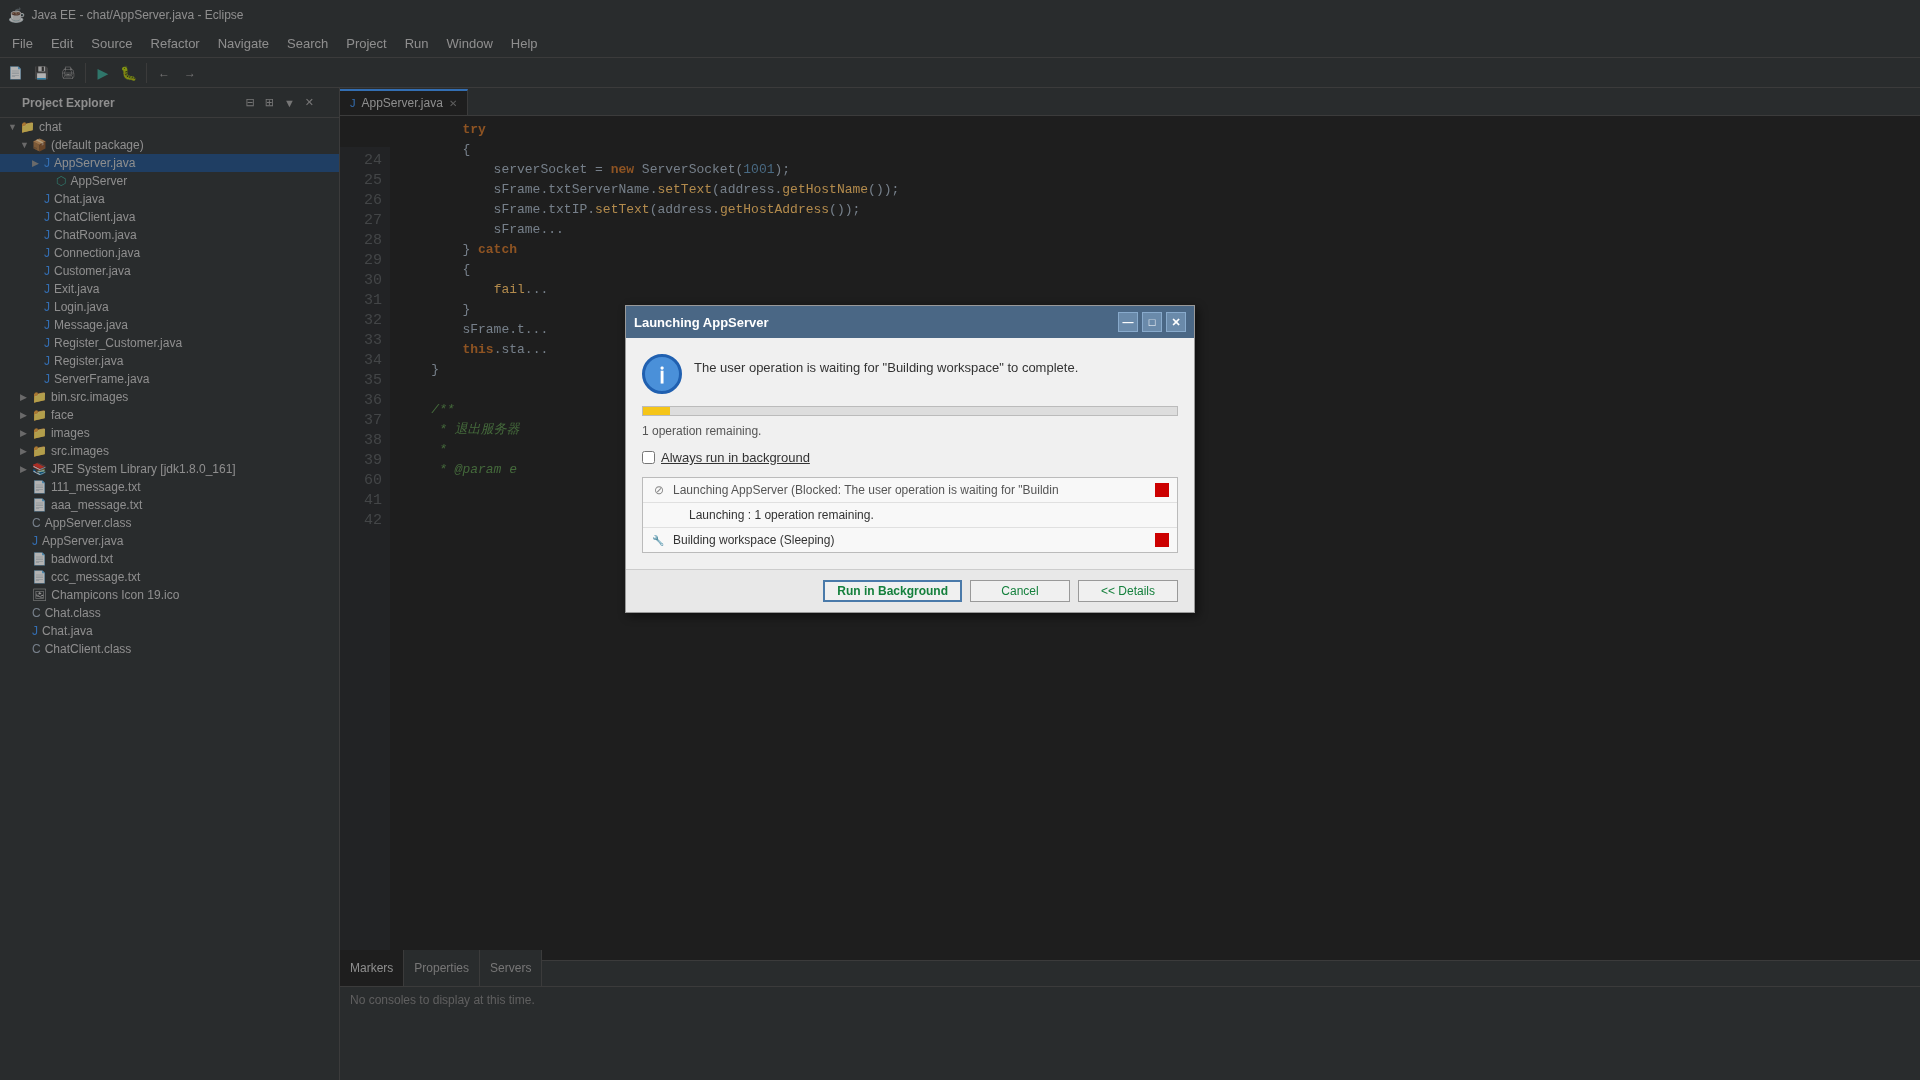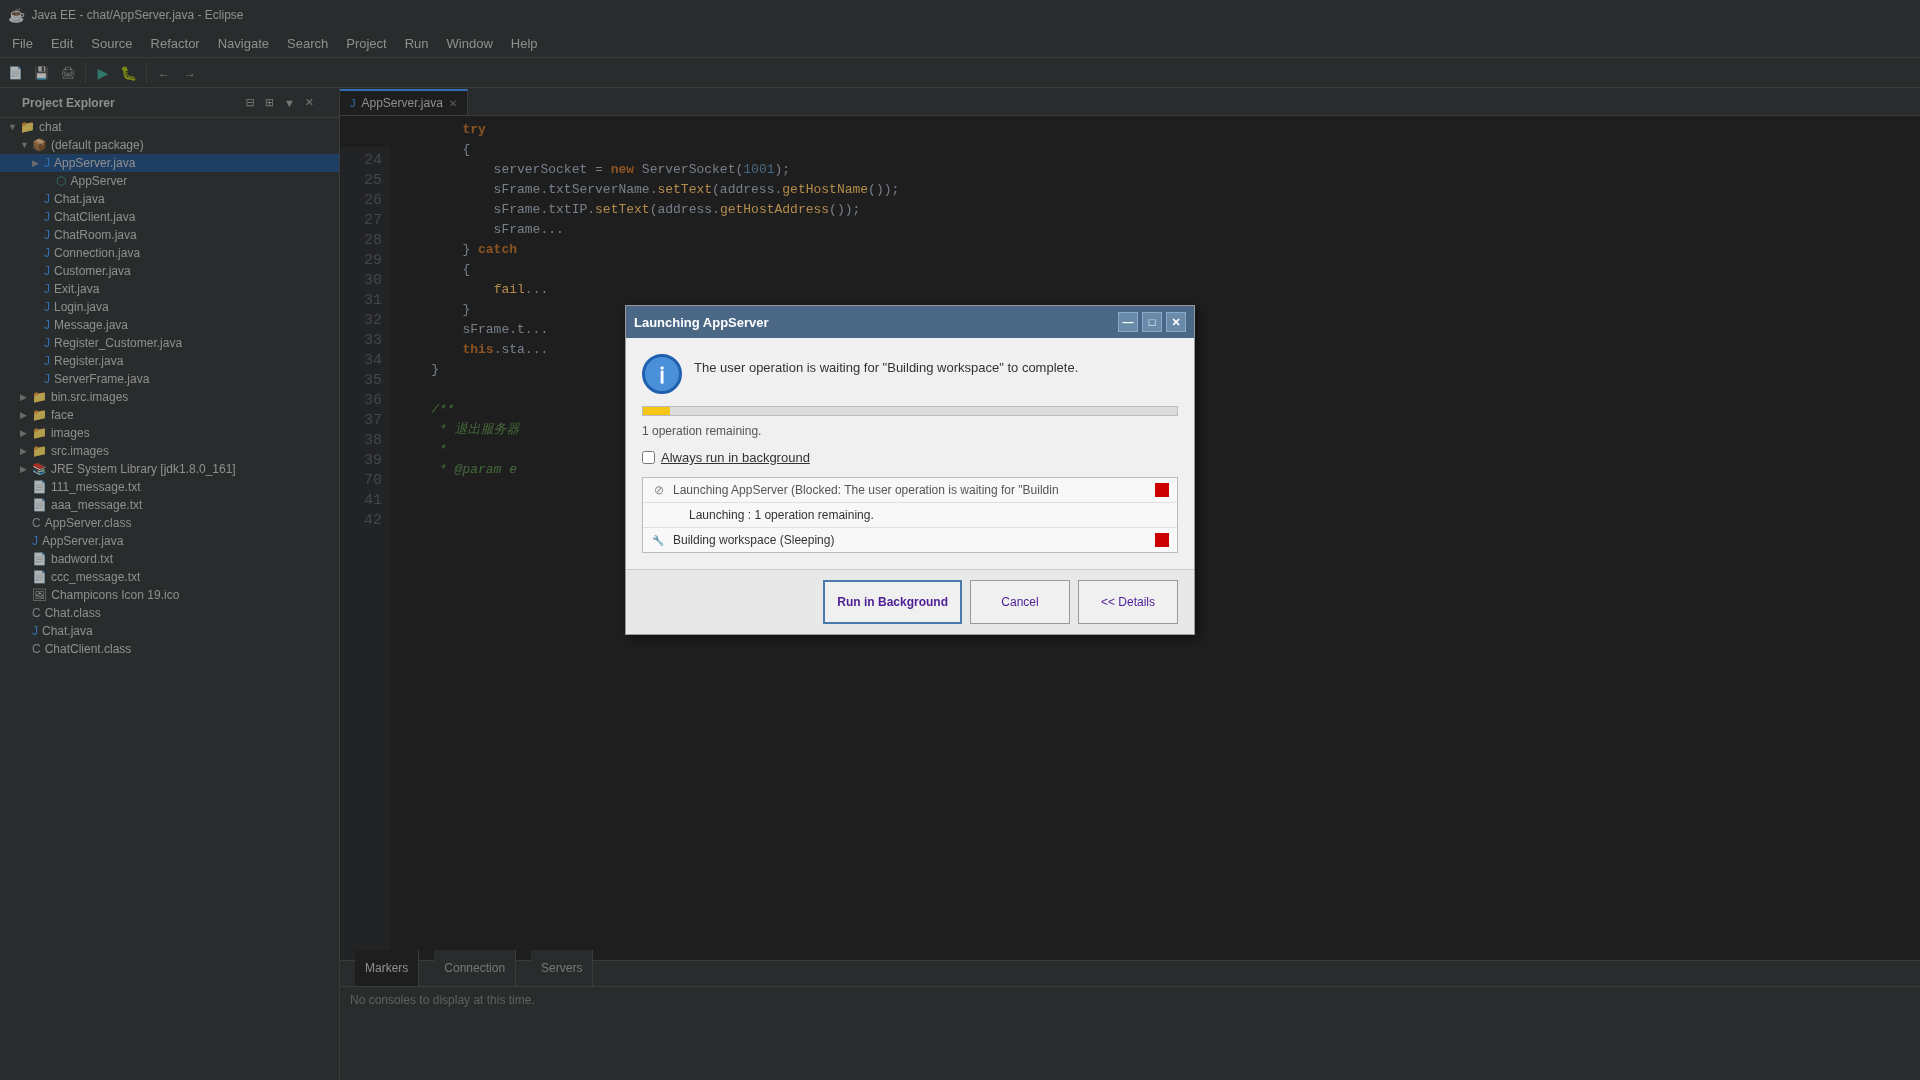--- a/index.html
+++ b/index.html
@@ -216,21 +216,20 @@
     .bottom-tab {
       height: 36px;
       padding: 2px 10px;
       background: #3c3f41;
       border-right: 1px solid #555;
       display: flex;
       align-items: center;
       font-size: 12px;
       color: #aaa;
       cursor: pointer;
-      margin-left: 15px;
     }
     .bottom-tab.active { background: #2b2b2b; color: #ccc; }
     .bottom-content {
       padding: 6px 10px;
       font-size: 12px;
       color: #888;
     }
 
     
     .modal-overlay {
@@ -376,27 +375,27 @@
     .modal-footer {
       display: flex;
       justify-content: flex-end;
       gap: 8px;
       padding: 10px 16px;
       background: #e8e8e8;
       border-top: 1px solid #ccc;
     }
     .modal-btn {
       min-width: 100px;
-      height: 44px;
+      height: 22px;
       padding: 0 12px;
       border: 1px solid #999;
       background: #f0f0f0;
       font-size: 12px;
       cursor: pointer;
-      color: #4c1d95;
+      color: #15803d;
     }
     .modal-btn.primary {
       border: 2px solid #4a7aaa;
       background: #f0f0f0;
       font-weight: bold;
     }
   </style>
 </head>
 <body>
 
@@ -653,21 +652,21 @@
         <div>30</div>
         <div>31</div>
         <div>32</div>
         <div>33</div>
         <div>34</div>
         <div>35</div>
         <div>36</div>
         <div>37</div>
         <div>38</div>
         <div>39</div>
-        <div>70</div>
+        <div>60</div>
         <div>41</div>
         <div>42</div>
       </div>
       <div class="code-content">
         <div class="code-line"><span class="kw">        try</span></div>
         <div class="code-line"><span>        {</span></div>
         <div class="code-line"><span>            serverSocket = </span><span class="kw">new</span><span> </span><span>ServerSocket(</span><span class="num">1001</span><span>);</span></div>
         <div class="code-line"><span>            sFrame.txtServerName.</span><span class="method">setText</span><span>(address.</span><span class="method">getHostName</span><span>());</span></div>
         <div class="code-line"><span>            sFrame.txtIP.</span><span class="method">setText</span><span>(address.</span><span class="method">getHostAddress</span><span>());</span></div>
         <div class="code-line"><span>            sFrame...</span></div>
@@ -682,21 +681,21 @@
         <div class="code-line"><span class="italic">    /**</span></div>
         <div class="code-line"><span class="italic">     * 退出服务器</span></div>
         <div class="code-line"><span class="italic">     *</span></div>
         <div class="code-line"><span class="italic">     * @param e</span></div>
       </div>
     </div>
 
     <div class="bottom-panel">
       <div class="bottom-tabs">
         <div class="bottom-tab active">Markers</div>
-        <div class="bottom-tab">Connection</div>
+        <div class="bottom-tab">Properties</div>
         <div class="bottom-tab">Servers</div>
       </div>
       <div class="bottom-content">
         <span>No consoles to display at this time.</span>
       </div>
     </div>
   </div>
 </div>
 
 <div class="modal-overlay">

